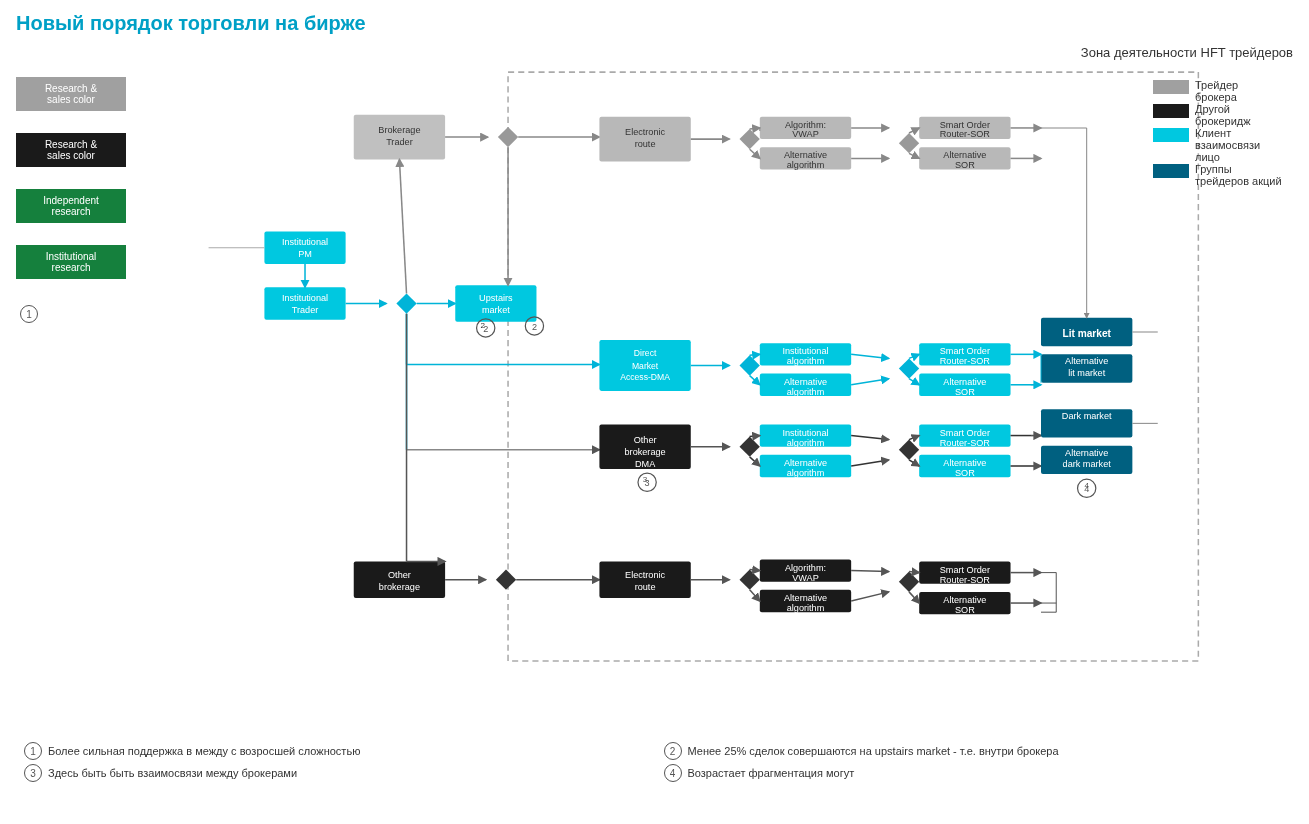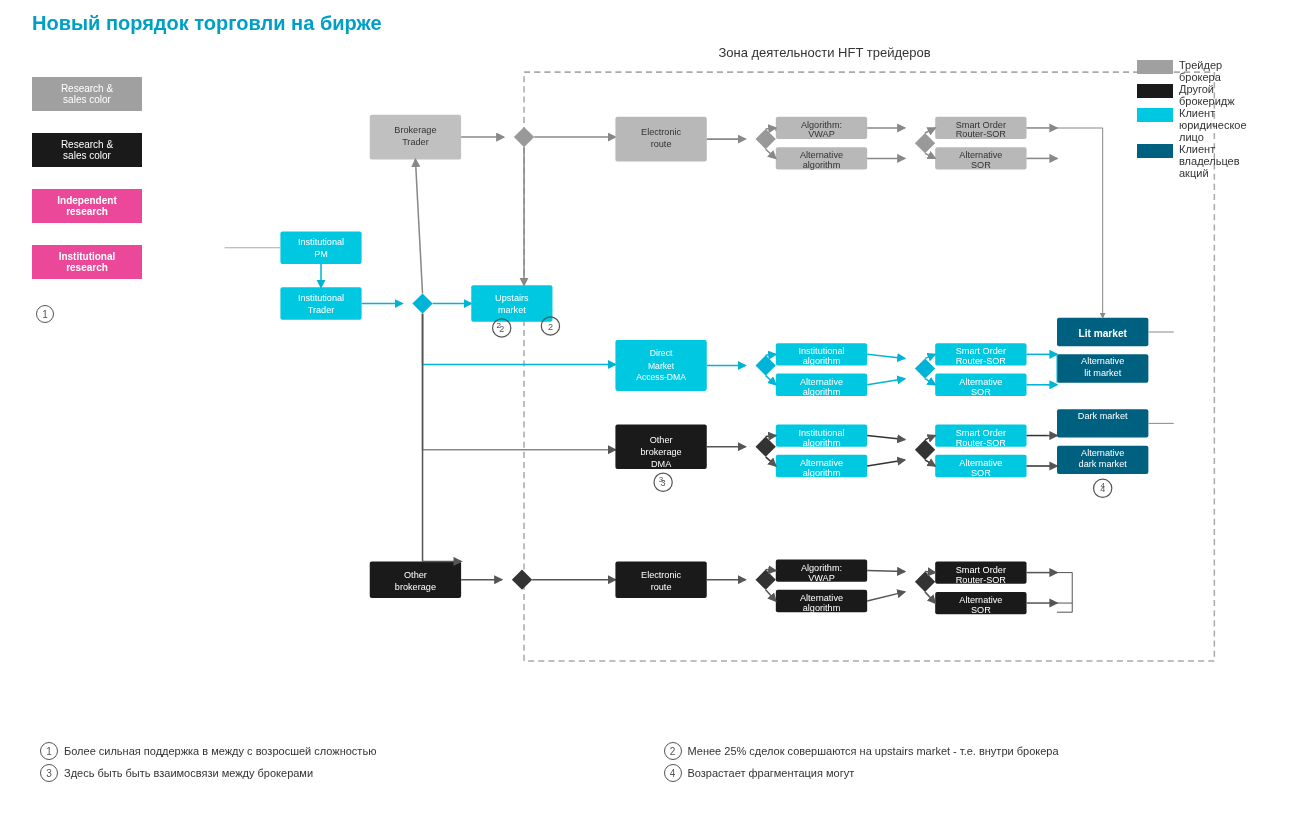--- a/index.html
+++ b/index.html
@@ -7,21 +7,21 @@
       font-family: Arial, sans-serif;
       background: #fff;
       width: 1309px;
       height: 824px;
       overflow: hidden;
       position: relative;
     }
     .page {
       width: 1309px;
       height: 644px;
-      padding: 12px 32px;
+      padding: 12px 16px;
       position: relative;
       border-radius: 23px;
     }
     .title {
       color: #00a0c6;
       font-size: 20px;
       font-weight: bold;
       margin-bottom: 10px;
     }
     .main-content {
@@ -48,27 +48,26 @@
     }
     .box-dark {
       background: #1a1a1a;
       color: #fff;
       font-size: 10px;
       padding: 6px 8px;
       text-align: center;
       width: 110px;
     }
     .box-cyan {
-      background: #ec4899;
+      background: #15803d;
       color: #fff;
       font-size: 10px;
       padding: 6px 8px;
       text-align: center;
       width: 110px;
-      font-weight: bold;
     }
     .circle-label {
       display: inline-flex;
       align-items: center;
       justify-content: center;
       width: 18px;
       height: 18px;
       border: 1.5px solid #555;
       border-radius: 50%;
       font-size: 10px;
@@ -77,21 +76,21 @@
       align-self: flex-start;
       margin-left: 4px;
     }
     
     .diagram-area {
       flex: 1;
       position: relative;
       margin-left: 10px;
     }
     .hft-zone-label {
-      text-align: center;
+      text-align: right;
       font-size: 13px;
       color: #333;
       margin-bottom: 4px;
       margin-left: 200px;
     }
     .diagram-svg {
       width: 1100px;
       height: 670px;
     }
     .legend-item {
@@ -405,36 +404,36 @@
         <line x1="230" y1="490" x2="268" y2="490" stroke="#555" stroke-width="1.5" marker-end="url(#arrowDark)"></line>
 
         <circle cx="356" cy="258" r="9" fill="none" stroke="#555" stroke-width="1.2"></circle>
         <text x="356" y="262" text-anchor="middle" font-size="9" fill="#555">2</text>
 
         <line x1="330" y1="82" x2="330" y2="218" stroke="#888" stroke-width="1.5" marker-end="url(#arrowGray)"></line>
 
       </svg>
 
       
-      <div style="position:absolute; right:10px; top:14px; width:130px;">
+      <div style="position:absolute; right:10px; top:34px; width:130px;">
         <div class="legend-item">
           <div class="legend-box" style="background:#a0a0a0;"></div>
           <span>Трейдер брокера</span>
         </div>
         <div class="legend-item">
           <div class="legend-box" style="background:#1a1a1a;"></div>
           <span>Другой брокеридж</span>
         </div>
         <div class="legend-item">
           <div class="legend-box" style="background:#00c8e0;"></div>
-          <span>Клиент юридическое лицо</span>
+          <span>Клиент взаимосвязи лицо</span>
         </div>
         <div class="legend-item">
           <div class="legend-box" style="background:#006080;"></div>
-          <span>Клиент владельцев акций</span>
+          <span>Группы трейдеров акций</span>
         </div>
       </div>
 
     </div>
   </div>
 
   <div style="margin-top:4px; display:flex; flex-wrap:wrap; gap:4px 10px; font-size:11px; color:#333; padding-left:8px;">
     <div class="note-item">
       <span class="note-circle">1</span>
       <span>Более сильная поддержка в между с возросшей сложностью</span>

